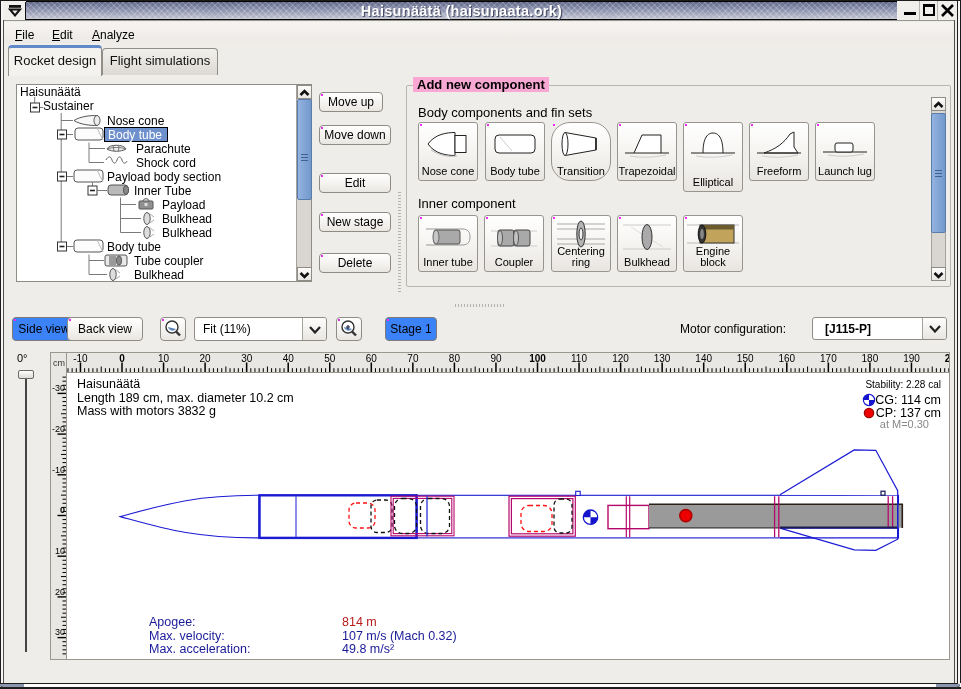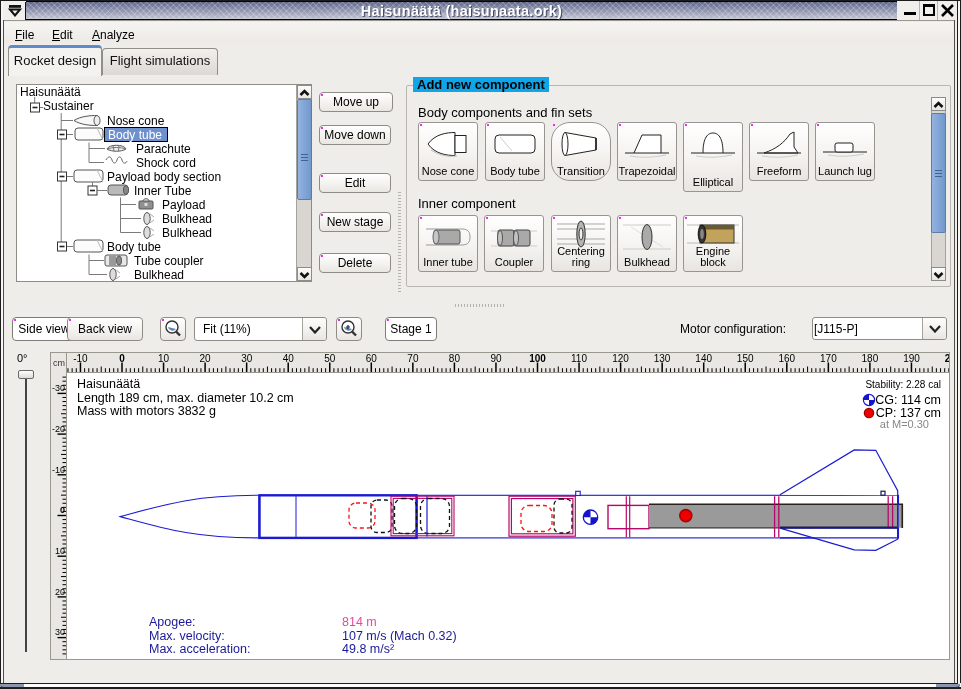--- a/index.html
+++ b/index.html
@@ -72,34 +72,34 @@
   position:absolute; background:linear-gradient(#ffffff,#f3f1ee 60%,#e9e6e2);
   border:1px solid #8f8c86; border-radius:4px;
   font-size:12px; color:#000; text-align:center;
 }
 
 #fieldset {
   position:absolute; left:406px; top:85px; width:545px; height:202px;
   border:1px solid #b9b6b0; border-radius:2px;
 }
 #fslegend {
-  position:absolute; left:6px; top:-9px; background:#0ea5e9; padding:0 4px;
+  position:absolute; left:6px; top:-9px; background:#f9a8d4; padding:0 4px;
   font-size:13px; font-weight:bold; color:#000;
 }
 .complabel { position:absolute; font-size:13px; color:#000; }
 .cbtn {
   position:absolute; width:60px; background:linear-gradient(#ffffff,#f5f3f0 55%,#e8e5e1);
   border:1px solid #989590; border-radius:3px;
 }
 .cbtn .cap { position:absolute; left:0; right:0; bottom:3px; font-size:11px; color:#000; text-align:center; line-height:11px;}
 .cbtn svg { position:absolute; left:50%; transform:translateX(-50%); top:6px; }
 
 .tbtn { position:absolute; top:317px; height:24px; border:1px solid #8f8c86; border-radius:4px; font-size:12px; color:#000; text-align:center; line-height:22px; }
 .raised { background:linear-gradient(#ffffff,#f3f1ee 60%,#e9e6e2); }
-.pressed { background:#ffffff; border-color:#7f7c76; }
+.pressed { background:#3b82f6; border-color:#7f7c76; }
 .btn::after,.cbtn::after,.tbtn::after{content:"";position:absolute;left:1px;top:1px;width:2px;height:2px;background:#ee2dee;}
 
 .combo { position:absolute; background:#fff; border:1px solid #8f8c86; border-radius:3px; font-size:12px; }
 .combo .arr { position:absolute; right:0; top:0; bottom:0; width:24px; background:linear-gradient(#fdfdfc,#e9e6e2); border-left:1px solid #a5a29c; border-radius:0 3px 3px 0; }
 #statusbar { position:absolute; left:0px; top:662px; width:951px; height:20px; font-size:10px; font-weight:bold; color:#1a1a1a; }
 </style>
 </head>
 <body>
 <div id="win">
     <div id="frame">
@@ -257,21 +257,21 @@
               <path d="M2.5 4 L6.5 8 L10.5 4" fill="none" stroke="#111" stroke-width="2.6"></path>
             </svg>
           </div>
     <div class="sthumb" style="top:14px; height:101px;">
       <div style="position:absolute;left:3px;top:54px;width:7px;height:1px;background:#41628e"></div>
       <div style="position:absolute;left:3px;top:57px;width:7px;height:1px;background:#41628e"></div>
       <div style="position:absolute;left:3px;top:60px;width:7px;height:1px;background:#41628e"></div>
     </div>
   </div>
   </div>
-  <div class="btn" style="left:319px; top:92px;  width:74px; height:20px; line-height:18px;">Move up</div>
+  <div class="btn" style="left:319px; top:92px;  width:64px; height:20px; line-height:18px;">Move up</div>
   <div class="btn" style="left:319px; top:125px; width:72px; height:20px; line-height:18px;">Move down</div>
   <div class="btn" style="left:319px; top:173px; width:72px; height:20px; line-height:18px;">Edit</div>
   <div class="btn" style="left:319px; top:212px; width:72px; height:20px; line-height:18px;">New stage</div>
   <div class="btn" style="left:319px; top:253px; width:72px; height:20px; line-height:18px;">Delete</div>
   <div id="fieldset">
     <div id="fslegend">Add new component</div>
     <div class="complabel" style="left:11px; top:19px;">Body components and fin sets</div>
     <div class="cbtn" style="left:11px; top:36px; height:59px;">
       <svg width="46" height="30" viewBox="0 0 46 30">
             <path d="M3 15 C10 5 22 3.5 30 3.5 L30 26.5 C22 26.5 10 25 3 15 Z" fill="#fff" stroke="#222"></path>
@@ -415,21 +415,21 @@
     <svg width="24" height="22" viewBox="0 0 24 22" style="position:absolute;left:0;top:0">
           <circle cx="11" cy="9" r="6" fill="#fff" stroke="#333" stroke-width="1.4"></circle>
           <path d="M7 9 A 4.5 4.5 0 0 0 15 11 Z" fill="#3566a8" opacity="0.8"></path>
           <path d="M15 13.5 L19 17.5" stroke="#333" stroke-width="2.4"></path>
           <path d="M9 9 H13 M11 7 V11" stroke="#224" stroke-width="1.2"></path>
         </svg>
   </div>
   <div class="tbtn pressed" style="left:385px; width:52px;">Stage 1</div>
   <div style="position:absolute; left:660px; top:322px; width:146px; text-align:center; font-size:12px;">Motor configuration:</div>
   <div class="combo" style="left:812px; top:317px; width:135px; height:23px;">
-    <span style="position:absolute;left:1px;top:4px;">[J115-P]</span>
+    <span style="position:absolute;left:12px;top:4px;font-weight:bold;">[J115-P]</span>
     <div class="arr">
           <svg width="12" height="8" viewBox="0 0 12 8" style="position:absolute;left:6px;top:7px">
             <path d="M1 1 L6 6.5 L11 1" fill="none" stroke="#222" stroke-width="2.2"></path>
           </svg>
         </div>
   </div>
 
   <div style="position:absolute;left:17px;top:352px;font-size:11px;">0°</div>
   <div style="position:absolute;left:25px;top:374px;width:2px;height:278px;background:#444;"></div>
   <div style="position:absolute;left:18px;top:370px;width:16px;height:9px;background:linear-gradient(#fdfdfc,#dedbd6);border:1px solid #6a6a6a;border-radius:2px;"></div>
@@ -769,21 +769,21 @@
     <svg width="14" height="14" viewBox="0 0 14 14" style="position:absolute;left:795px;top:20px">
           <circle cx="7" cy="7" r="5.6" fill="#fff" stroke="#1717cf" stroke-width="1.2"></circle>
           <path d="M7 7 L7 1.4 A5.6 5.6 0 0 0 1.4 7 Z M7 7 L7 12.6 A5.6 5.6 0 0 0 12.6 7 Z" fill="#1414cc" stroke="none"></path>
         </svg>
     <svg width="12" height="12" viewBox="0 0 12 12" style="position:absolute;left:796px;top:34px">
           <circle cx="6" cy="6" r="4.6" fill="#ee0000" stroke="#a00000" stroke-width="1.4"></circle>
         </svg>
     <div style="position:absolute;left:82px;top:242px;font-size:12.5px;color:#1a1a99;">Apogee:</div>
     <div style="position:absolute;left:82px;top:256px;font-size:12.5px;color:#1a1a99;">Max. velocity:</div>
     <div style="position:absolute;left:82px;top:269px;font-size:12.5px;color:#1a1a99;">Max. acceleration:</div>
-    <div style="position:absolute;left:275px;top:242px;font-size:12.5px;color:#ec4899;">814 m</div>
+    <div style="position:absolute;left:275px;top:242px;font-size:12.5px;color:#b91c1c;">814 m</div>
     <div style="position:absolute;left:275px;top:256px;font-size:12.5px;color:#1a1a99;">107 m/s  (Mach 0.32)</div>
     <div style="position:absolute;left:275px;top:269px;font-size:12.5px;color:#1a1a99;">49.8 m/s²</div>
     <svg id="rocket" width="884" height="288" viewBox="0 0 884 288" style="position:absolute;left:0;top:0">
           <path d="M53.3 143.6 C 98.3 131.3 127.0 122.3 192.0 122.3 L 192.0 164.9 C 127.0 164.9 98.3 155.9 53.3 143.6 Z" fill="#fff" stroke="#1b1bd3" stroke-width="1.1"></path>
 <rect x="192.5" y="122.3" width="157.0" height="42.6" fill="#fff" stroke="#1b1bd3" stroke-width="2.4"></rect>
 <line x1="229" y1="123.3" x2="229" y2="163.9" stroke="#1b1bd3" stroke-width="1"></line>
 <rect x="350.0" y="122.3" width="481.5" height="42.6" fill="none" stroke="#1b1bd3" stroke-width="1.1"></rect>
 <rect x="282" y="130" width="26" height="25" rx="7" fill="none" stroke="#ff1212" stroke-width="1.3" stroke-dasharray="4 3"></rect>
 <rect x="304" y="127" width="21" height="32.5" rx="6" fill="none" stroke="#111" stroke-width="1.3" stroke-dasharray="4 3"></rect>
 <rect x="324" y="123.19999999999999" width="63" height="39.6" fill="none" stroke="#b5086c" stroke-width="1.1"></rect>

